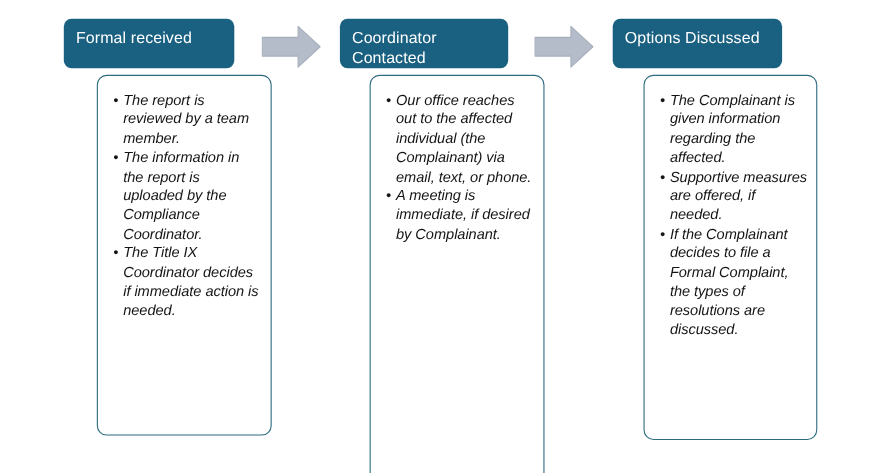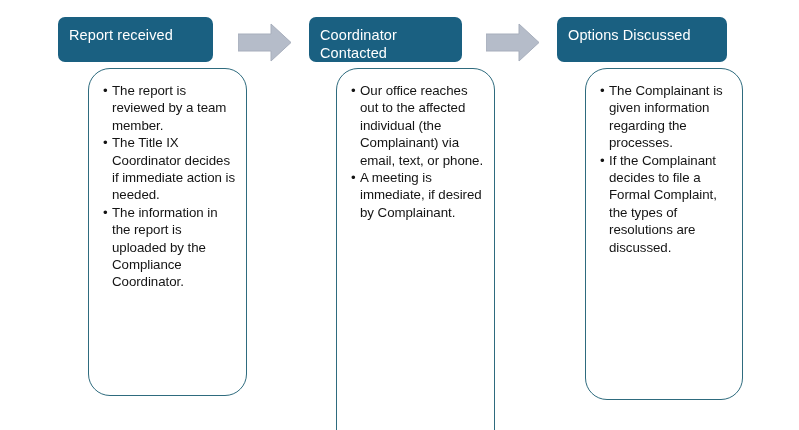--- a/index.html
+++ b/index.html
@@ -35,24 +35,25 @@
     font-weight: 400;
     letter-spacing: 0.1px;
     z-index: 1;
   }
 
   
   .stage-body {
     position: absolute;
     background: #ffffff;
     border: 1.3px solid #2e6b7e;
-    border-radius: 22px;
+    border-radius: 9px;
     box-sizing: border-box;
     z-index: 2;
     overflow: hidden;
+    font-style: italic;
   }
 
   .bullet-list {
     list-style: none;
     margin: 0;
     padding: 13px 8px 0 14px;
   }
 
   .bullet-list li {
     position: relative;
@@ -81,27 +82,27 @@
   }
   .flow-arrow svg {
     display: block;
   }
 </style>
 </head>
 <body>
 
 <div id="canvas">
 
-  <div class="stage-header" style="left:58px; top:17px; width:155px; height:45px;">Report received</div>
+  <div class="stage-header" style="left:58px; top:17px; width:155px; height:45px;">Formal received</div>
 
   <div class="stage-body" style="left:88px; top:68px; width:159px; height:328px;">
     <ul class="bullet-list">
       <li>The report is reviewed by a team member.</li>
+      <li>The information in the report is uploaded by the Compliance Coordinator.</li>
       <li>The Title IX Coordinator decides if immediate action is needed.</li>
-      <li>The information in the report is uploaded by the Compliance Coordinator.</li>
     </ul>
   </div>
 
   <div class="flow-arrow" style="left:238px; top:23px; width:54px; height:39px;">
     <svg width="54" height="39" viewBox="0 0 54 39" xmlns="http://www.w3.org/2000/svg">
       <path d="M0 11 L33 11 L33 1 L53 19.5 L33 38 L33 28 L0 28 Z" fill="#b5bcc9" stroke="#a7aebc" stroke-width="1" stroke-linejoin="round"></path>
     </svg>
   </div>
 
   <div class="stage-header" style="left:309px; top:17px; width:153px; height:45px;">Coordinator Contacted</div>
@@ -112,22 +113,23 @@
       <li>A meeting is immediate, if desired by Complainant.</li>
     </ul>
   </div>
 
   <div class="flow-arrow" style="left:486px; top:23px; width:54px; height:39px;">
     <svg width="54" height="39" viewBox="0 0 54 39" xmlns="http://www.w3.org/2000/svg">
       <path d="M0 11 L33 11 L33 1 L53 19.5 L33 38 L33 28 L0 28 Z" fill="#b5bcc9" stroke="#a7aebc" stroke-width="1" stroke-linejoin="round"></path>
     </svg>
   </div>
 
-  <div class="stage-header" style="left:557px; top:17px; width:170px; height:45px;">Options Discussed</div>
+  <div class="stage-header" style="left:557px; top:17px; width:154px; height:45px;">Options Discussed</div>
 
   <div class="stage-body" style="left:585px; top:68px; width:158px; height:332px;">
     <ul class="bullet-list">
-      <li>The Complainant is given information regarding the processes.</li>
+      <li>The Complainant is given information regarding the affected.</li>
+      <li>Supportive measures are offered, if needed.</li>
       <li>If the Complainant decides to file a Formal Complaint, the types of resolutions are discussed.</li>
     </ul>
   </div>
 
 </div>
 
 </body></html>

